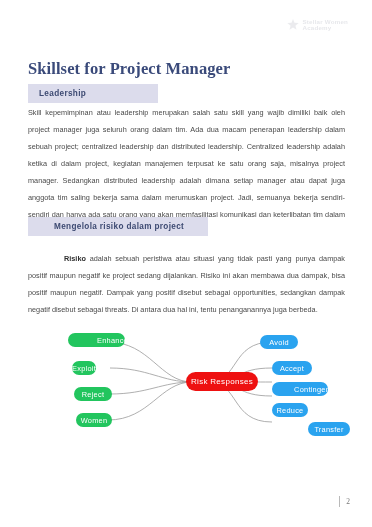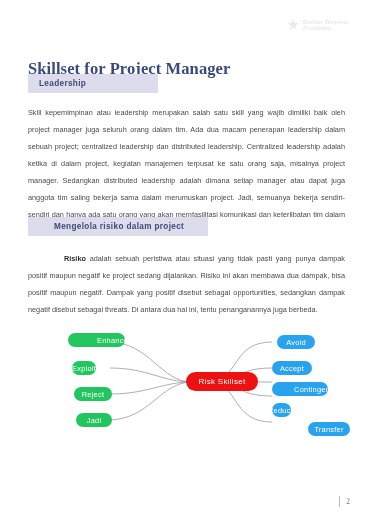--- a/index.html
+++ b/index.html
@@ -79,21 +79,21 @@
     color: #3d4a72;
     font-size: 8.2px;
     font-weight: 700;
     letter-spacing: 0.35px;
     padding: 5px 10px 5px 11px;
     box-sizing: border-box;
     white-space: nowrap;
   }
   #badge-leadership {
     left: 28px;
-    top: 74px;
+    top: 84px;
     width: 130px;
   }
   #badge-risiko {
     left: 28px;
     top: 217px;
     width: 180px;
     padding-left: 26px;
   }
 
   
@@ -210,31 +210,31 @@
         <path d="M68,100 C110,100 120,62 152,62"></path>
 
         <path d="M168,62 C200,62 190,22 232,22"></path>
         <path d="M168,62 C202,62 195,48 232,48"></path>
         <path d="M168,62 C200,62 196,62 232,62"></path>
         <path d="M168,62 C202,62 195,76 232,76"></path>
         <path d="M168,62 C200,62 190,102 232,102"></path>
       </g>
     </svg>
 
-    <div class="node node-center" style="left:146px; top:52px; width:72px; transform:translateX(-50%); margin-left:36px;">Risk Skillset</div>
+    <div class="node node-center" style="left:146px; top:52px; width:72px; transform:translateX(-50%); margin-left:36px;">Risk Responses</div>
 
     <div class="node node-green" style="left:28px; top:13px; width:57px;padding-left:32px;">Enhance</div>
     <div class="node node-green" style="left:32px; top:41px; width:24px;">Exploit</div>
     <div class="node node-green" style="left:34px; top:67px; width:38px;">Reject</div>
-    <div class="node node-green" style="left:36px; top:93px; width:36px;">Jadi</div>
-
-    <div class="node node-blue" style="left:237px; top:15px; width:38px;">Avoid</div>
+    <div class="node node-green" style="left:36px; top:93px; width:36px;">Women</div>
+
+    <div class="node node-blue" style="left:220px; top:15px; width:38px;">Avoid</div>
     <div class="node node-blue" style="left:232px; top:41px; width:40px;">Accept</div>
     <div class="node node-blue" style="left: 232px; top: 62px; width: 56px; padding-left: 32px;">Contingency</div>
-    <div class="node node-blue" style="left: 232px; top: 83px; width: 19px;">Reduce</div>
+    <div class="node node-blue" style="left: 232px; top: 83px; width: 36px;">Reduce</div>
     <div class="node node-blue" style="left: 232px; top: 102px; width: 42px; margin-left: 36px;">Transfer</div>
   </div>
 
   <div class="footer">
     <span class="footer-rule"></span>
     <span class="footer-pageno">2</span>
   </div>
 
 </div>
 

